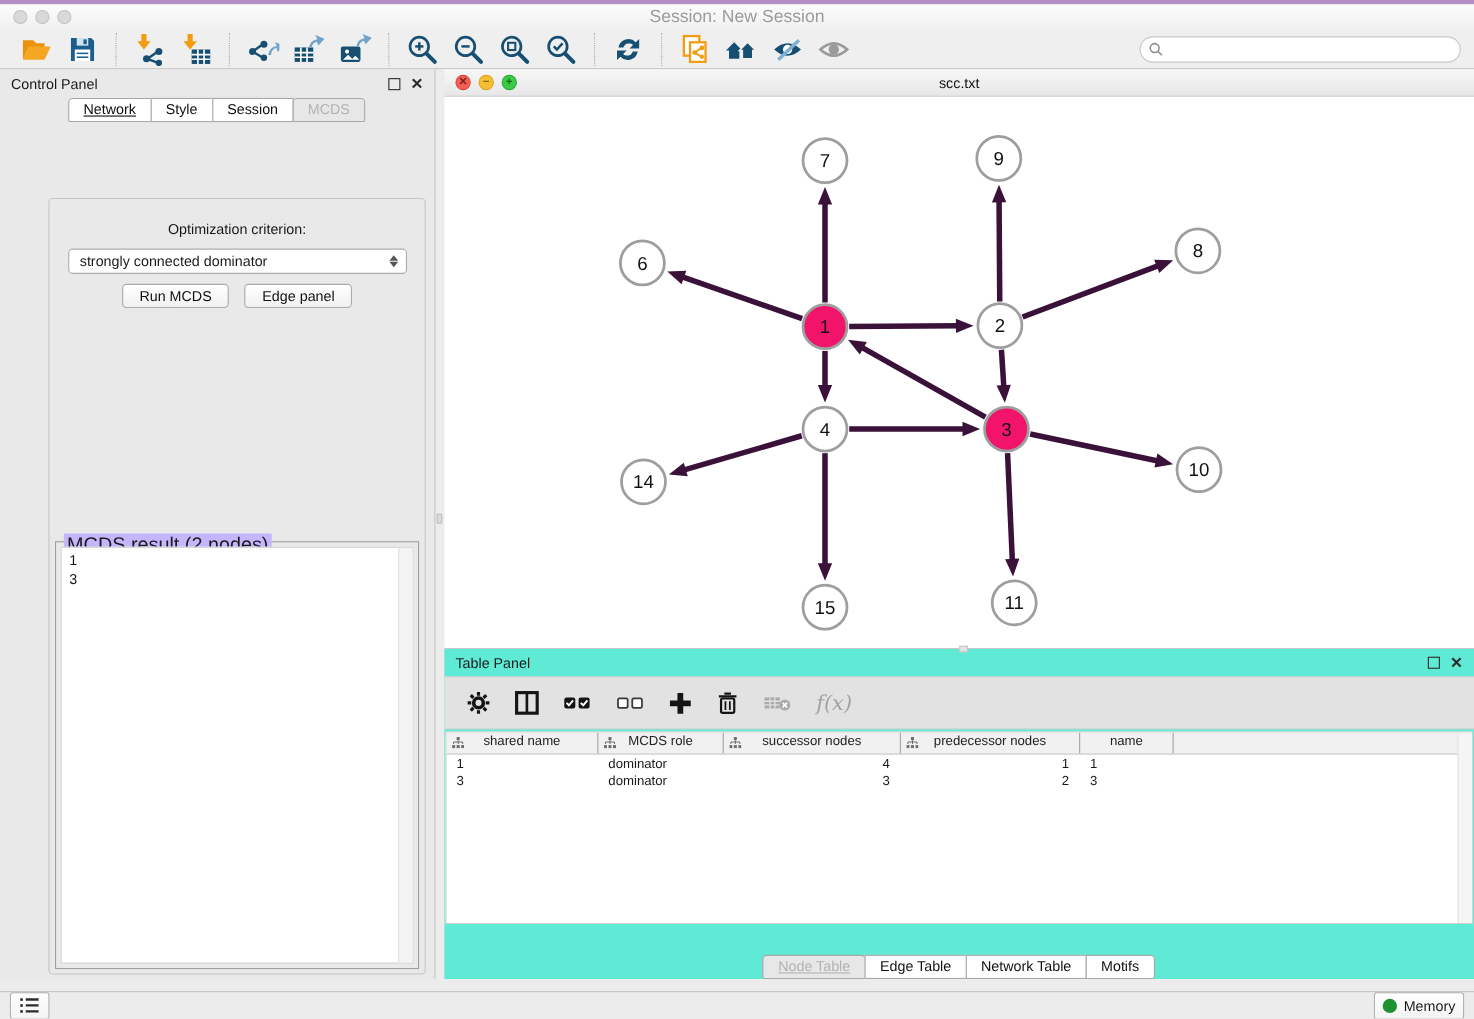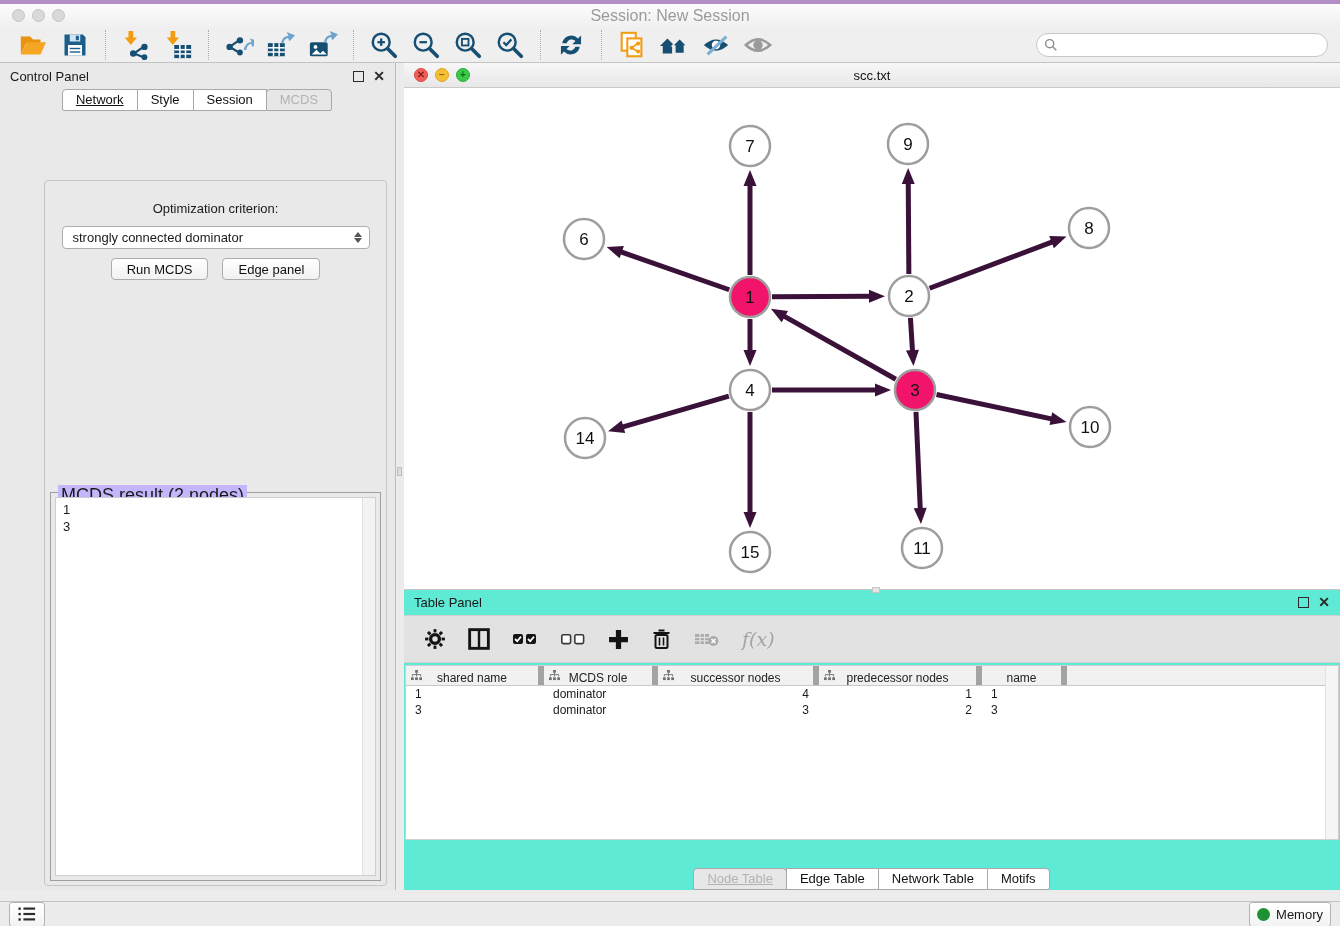--- a/index.html
+++ b/index.html
@@ -68,21 +68,21 @@
   .nw-canvas { flex:1; background:#fff; position:relative; }
   .nw-canvas svg { position:absolute; top:0; left:0; }
   .h-grip { position:absolute; bottom:-4px; left:50%; width:8px; height:6px; background:#E4E4E4; border:1px solid #C6C6C6; z-index:3; }
 
   
   .table-panel { flex:1; background:#5eead4; position:relative; display:flex; flex-direction:column; }
   .tp-head { height:25px; display:flex; align-items:center; padding:0 10px; }
   .tp-toolbar { height:48px; background:#E2E2E2; border-top:1px solid #D0D0D0; border-bottom:1px solid #D0D0D0; display:flex; align-items:center; padding-left:20px; gap:22px; }
   .tp-tbl { background:#fff; border:1px solid #CFCFCF; margin:2px 1px 0; height:175px; position:relative; overflow:hidden; }
   .thead { display:flex; height:20px; background:#F1F1F1; border-bottom:1px solid #C9C9C9; }
-  .th { position:relative; border-right:6px solid #a3a3a3; font-size:12px; color:#222; display:flex; align-items:flex-end; justify-content:center; }
+  .th { position:relative; border-right:1px solid #a3a3a3; font-size:12px; color:#222; display:flex; align-items:flex-start; justify-content:center; }
   .th .colicon { position:absolute; left:5px; top:4px; }
   .trow { display:flex; height:16px; font-size:12px; }
   .td { padding-top:1px; }
   .al { padding-left:9px; text-align:left; }
   .ar { padding-right:10px; text-align:right; }
   .tbl-scroll { position:absolute; top:0; right:0; bottom:0; width:13px; background:#F5F5F5; border-left:1px solid #E2E2E2; }
   .tp-bottom { flex:1; display:flex; justify-content:center; align-items:flex-end; padding-top:17px; }
 
   
   .statusbar { position:absolute; bottom:0; left:0; right:0; height:25px; background:#ECECEC; border-top:1px solid #C2C2C2; display:flex; align-items:center; justify-content:space-between; padding:0 9px; }

